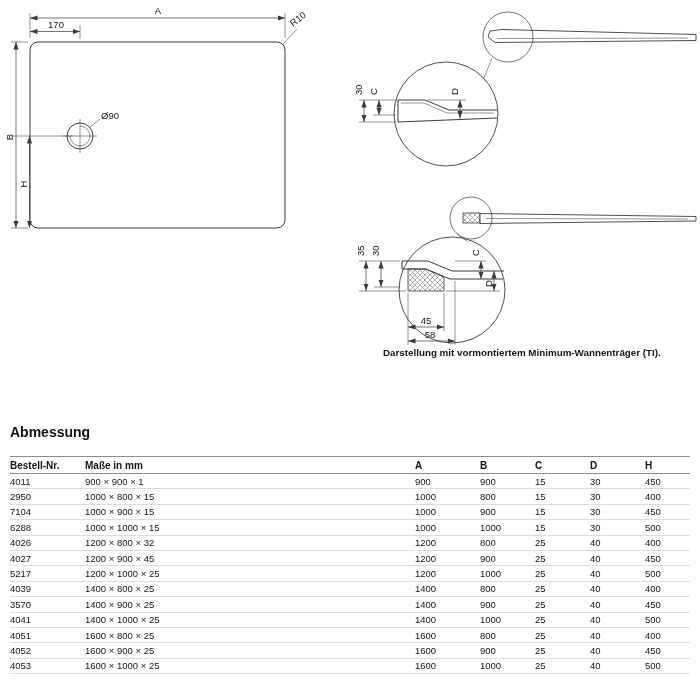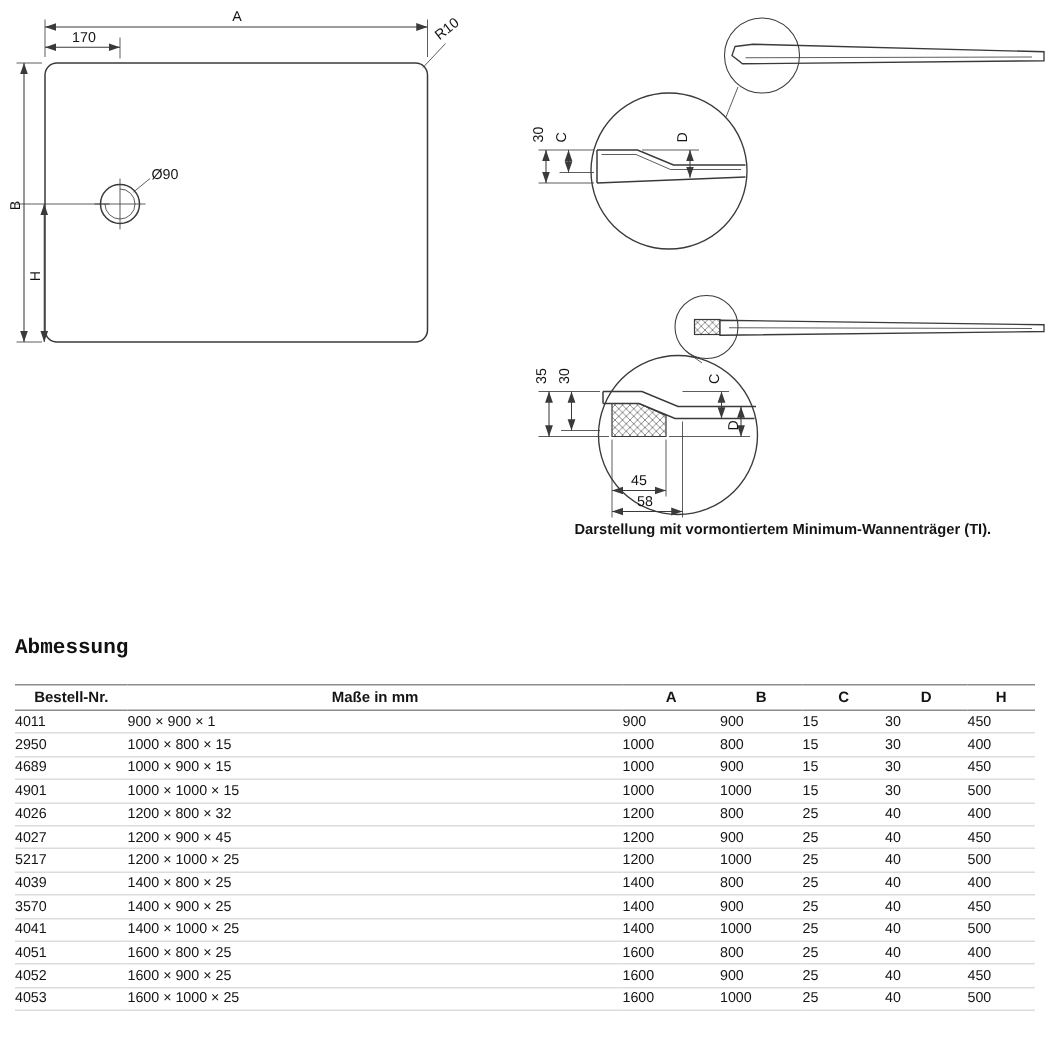--- a/index.html
+++ b/index.html
@@ -13,25 +13,25 @@
 
   .ln   { fill:none; stroke:#3a3a3a; stroke-width:1; }
   .thin { fill:none; stroke:#3a3a3a; stroke-width:0.55; }
   .thin-c { fill:none; stroke:#3a3a3a; stroke-width:0.7; }
   .det  { fill:none; stroke:#3a3a3a; stroke-width:0.9; }
   .ext  { stroke:#3a3a3a; stroke-width:0.55; }
   .dim  { stroke:#3a3a3a; stroke-width:0.7; }
   .solid-white { fill:#ffffff; stroke:#3a3a3a; stroke-width:0.9; }
   .hatched { fill:url(#xh); stroke:#3a3a3a; stroke-width:0.8; }
 
-  .heading { position:absolute; left:10px; top:424px; font-size:14px; font-weight:bold; color:#111;font-family:Liberation Mono, monospace; }
+  .heading { position:absolute; left:10px; top:424px; font-size:14px; font-weight:bold; color:#111; }
 
   .dim-table { position:absolute; left:10px; top:456px; width:680px;
                border-collapse:collapse; table-layout:fixed; font-size:10px; }
-  .dim-table th { text-align:center; font-weight:bold; height:17px; vertical-align:middle;
+  .dim-table th { text-align:left; font-weight:bold; height:17px; vertical-align:middle;
                   border-top:1px solid #8c8c8c; border-bottom:1px solid #8c8c8c; padding:0; }
   .dim-table td { text-align:left; height:15.4px; vertical-align:middle;
                   border-bottom:1px solid #dcdcdc; padding:0; font-size:9.5px; }
 </style>
 </head>
 <body>
 
 <div class="page">
 
   <svg width="700" height="368" viewBox="0 0 700 368">
@@ -182,30 +182,30 @@
         <tr>
           <td>2950</td>
           <td>1000 × 800 × 15</td>
           <td>1000</td>
           <td>800</td>
           <td>15</td>
           <td>30</td>
           <td>400</td>
         </tr>
         <tr>
-          <td>4689</td>
+          <td>7104</td>
           <td>1000 × 900 × 15</td>
           <td>1000</td>
           <td>900</td>
           <td>15</td>
           <td>30</td>
           <td>450</td>
         </tr>
         <tr>
-          <td>4901</td>
+          <td>6288</td>
           <td>1000 × 1000 × 15</td>
           <td>1000</td>
           <td>1000</td>
           <td>15</td>
           <td>30</td>
           <td>500</td>
         </tr>
         <tr>
           <td>4026</td>
           <td>1200 × 800 × 32</td>

